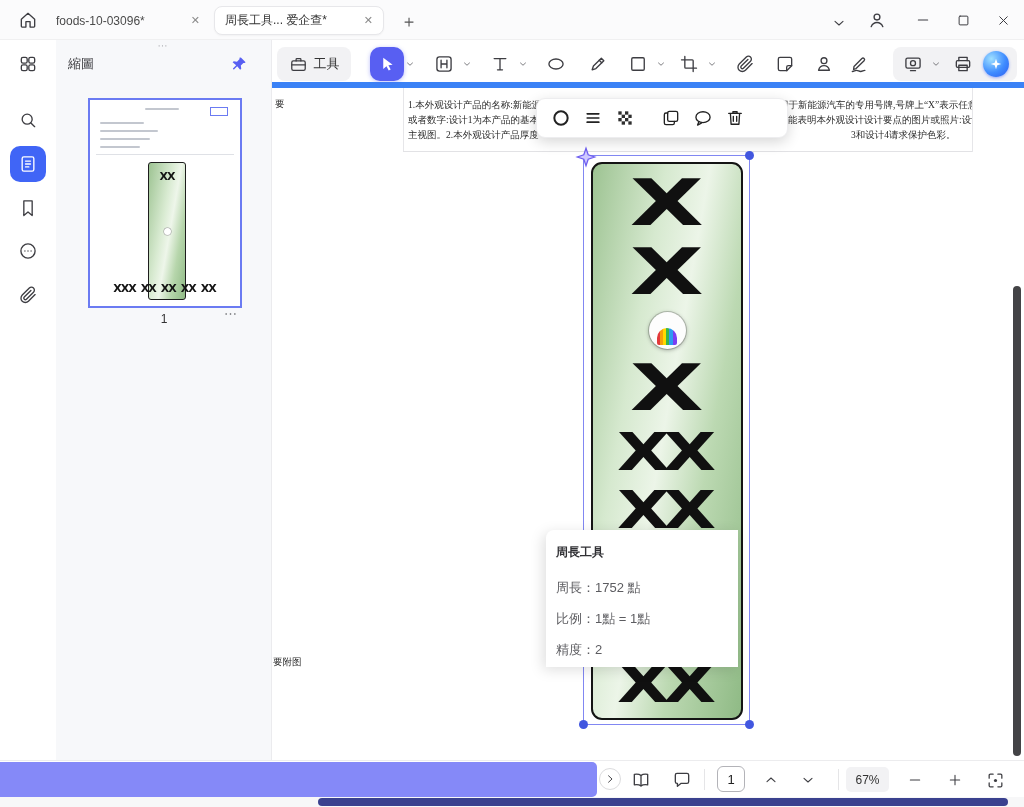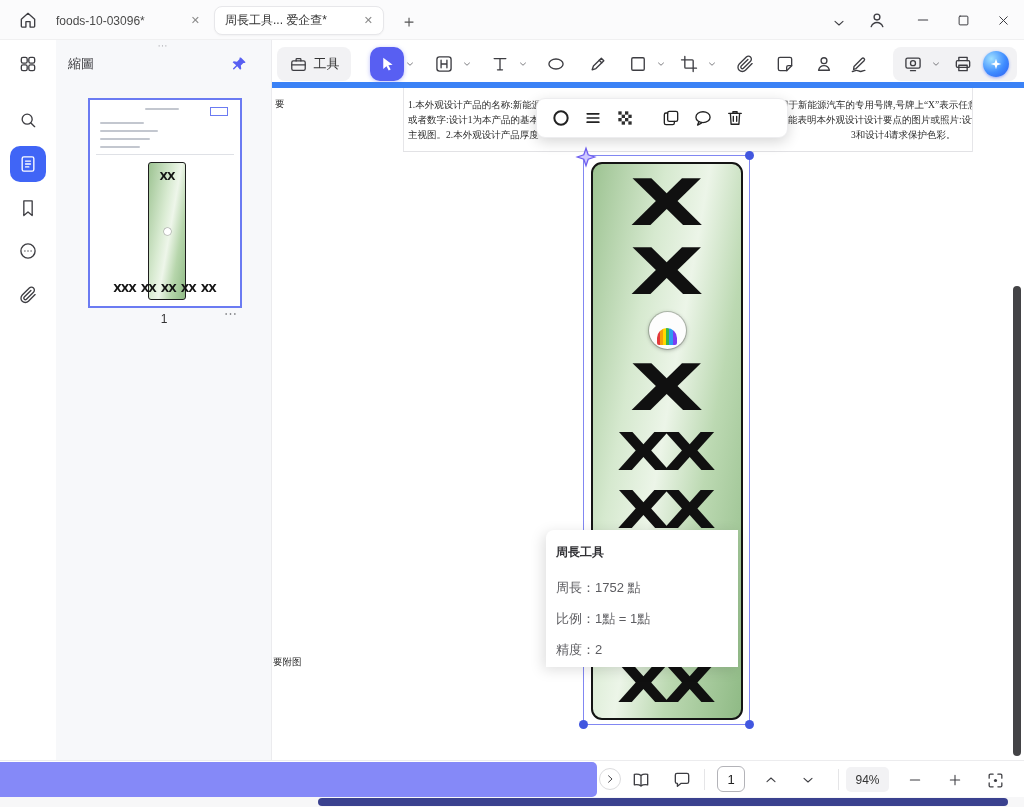--- a/index.html
+++ b/index.html
@@ -472,21 +472,21 @@
       <svg class="ic" width="16" height="16" viewBox="0 0 24 24">
           <path d="M6 14.5l6-5.5 6 5.5"></path>
         </svg>
     </div>
     <div class="sb-ic" id="sb-down">
       <svg class="ic" width="16" height="16" viewBox="0 0 24 24">
           <path d="M6 9.5l6 5.5 6-5.5"></path>
         </svg>
     </div>
     <div class="sb-div" id="sb-div2"></div>
-    <div id="zoom-pill">94%</div>
+    <div id="zoom-pill">67%</div>
     <div class="sb-ic" id="sb-minus">
       <svg class="ic" width="16" height="16" viewBox="0 0 24 24">
           <path d="M5 12h14"></path>
         </svg>
     </div>
     <div class="sb-ic" id="sb-plus">
       <svg class="ic" width="16" height="16" viewBox="0 0 24 24">
           <path d="M5 12h14M12 5v14"></path>
         </svg>
     </div>

